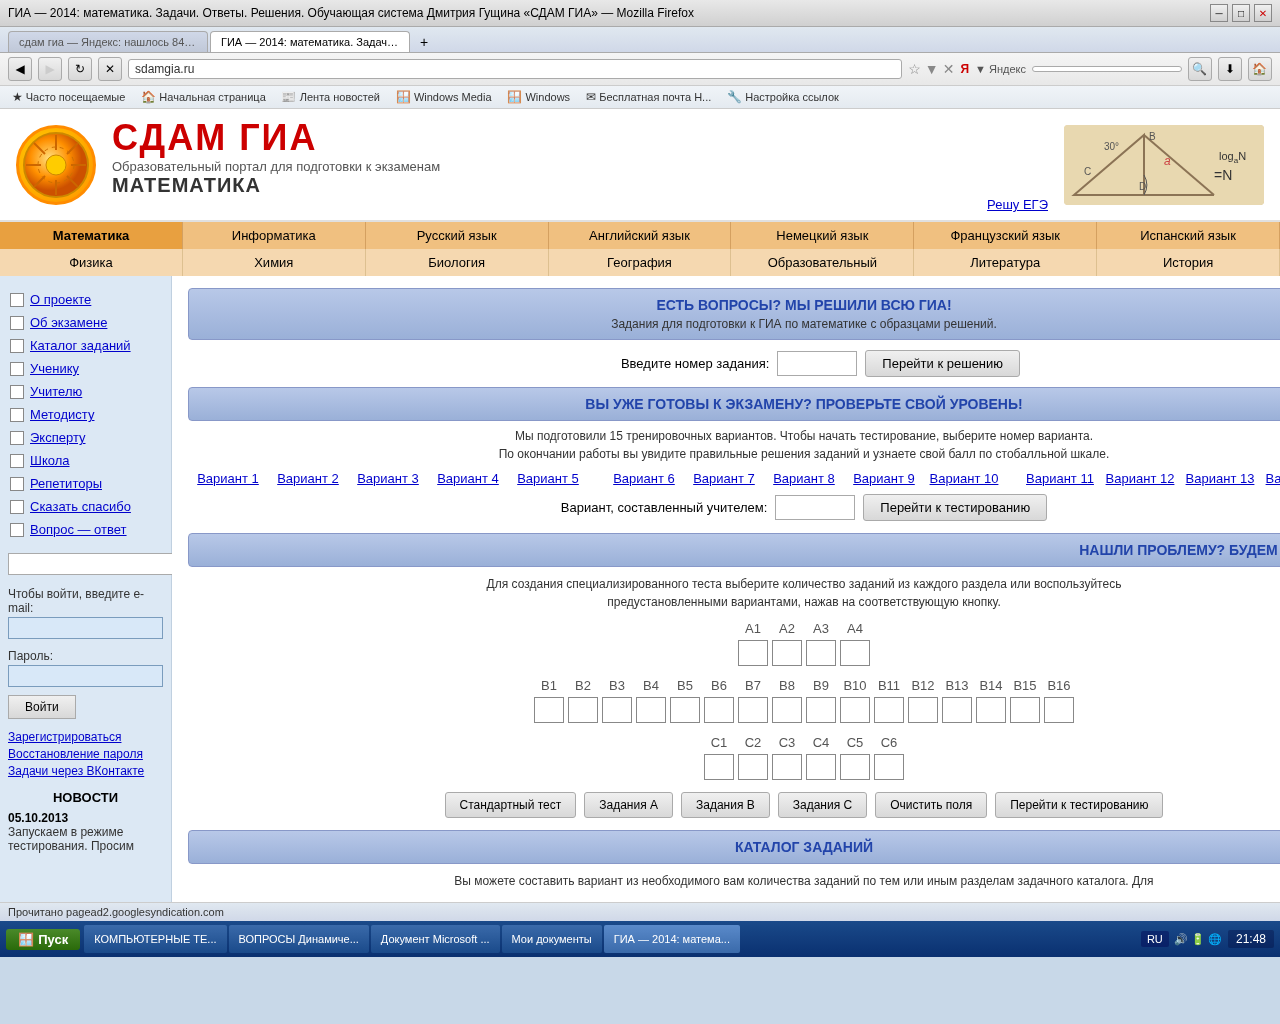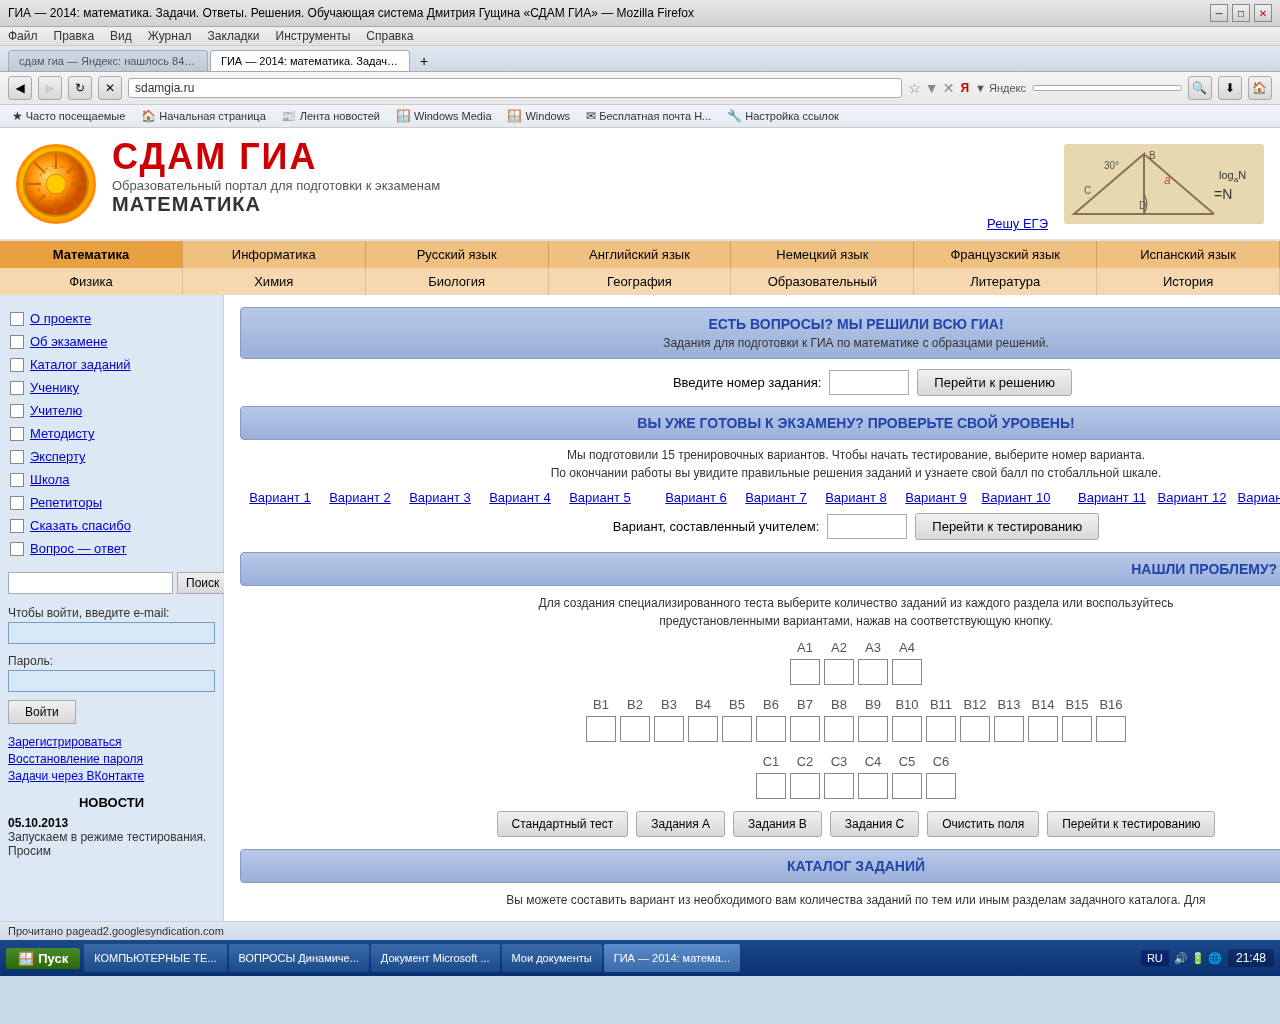--- a/index.html
+++ b/index.html
@@ -195,21 +195,21 @@
     }
 
     
     .main-layout {
       display: flex;
       min-height: 600px;
     }
 
     
     .sidebar {
-      width: 224px;
+      width: 172px;
       background: #dce8f4;
       padding: 12px 8px;
       flex-shrink: 0;
       border-right: 1px solid #c0d0e0;
     }
     .sidebar-item {
       display: flex;
       align-items: center;
       gap: 6px;
       padding: 4px 2px;
@@ -558,29 +558,20 @@
 
   <div class="browser-titlebar">
     <span style="font-size:12px;">ГИА — 2014: математика. Задачи. Ответы. Решения. Обучающая система Дмитрия Гущина «СДАМ ГИА» — Mozilla Firefox</span>
     <div class="browser-controls">
       <div class="browser-btn">─</div>
       <div class="browser-btn">□</div>
       <div class="browser-btn" style="color:#cc0000;">✕</div>
     </div>
   </div>
 
-  <div class="menu-bar">
-    <span class="menu-item">Файл</span>
-    <span class="menu-item">Правка</span>
-    <span class="menu-item">Вид</span>
-    <span class="menu-item">Журнал</span>
-    <span class="menu-item">Закладки</span>
-    <span class="menu-item">Инструменты</span>
-    <span class="menu-item">Справка</span>
-  </div>
 
   <div class="tab-bar">
     <div class="tab inactive">сдам гиа — Яндекс: нашлось 840 тыс. ...</div>
     <div class="tab active">ГИА — 2014: математика. Задачи. Отв. ...</div>
     <div class="tab-add">+</div>
   </div>
 
   <div class="address-bar">
     <div class="nav-btn">◀</div>
     <div class="nav-btn" style="color:#ccc;">▶</div>

